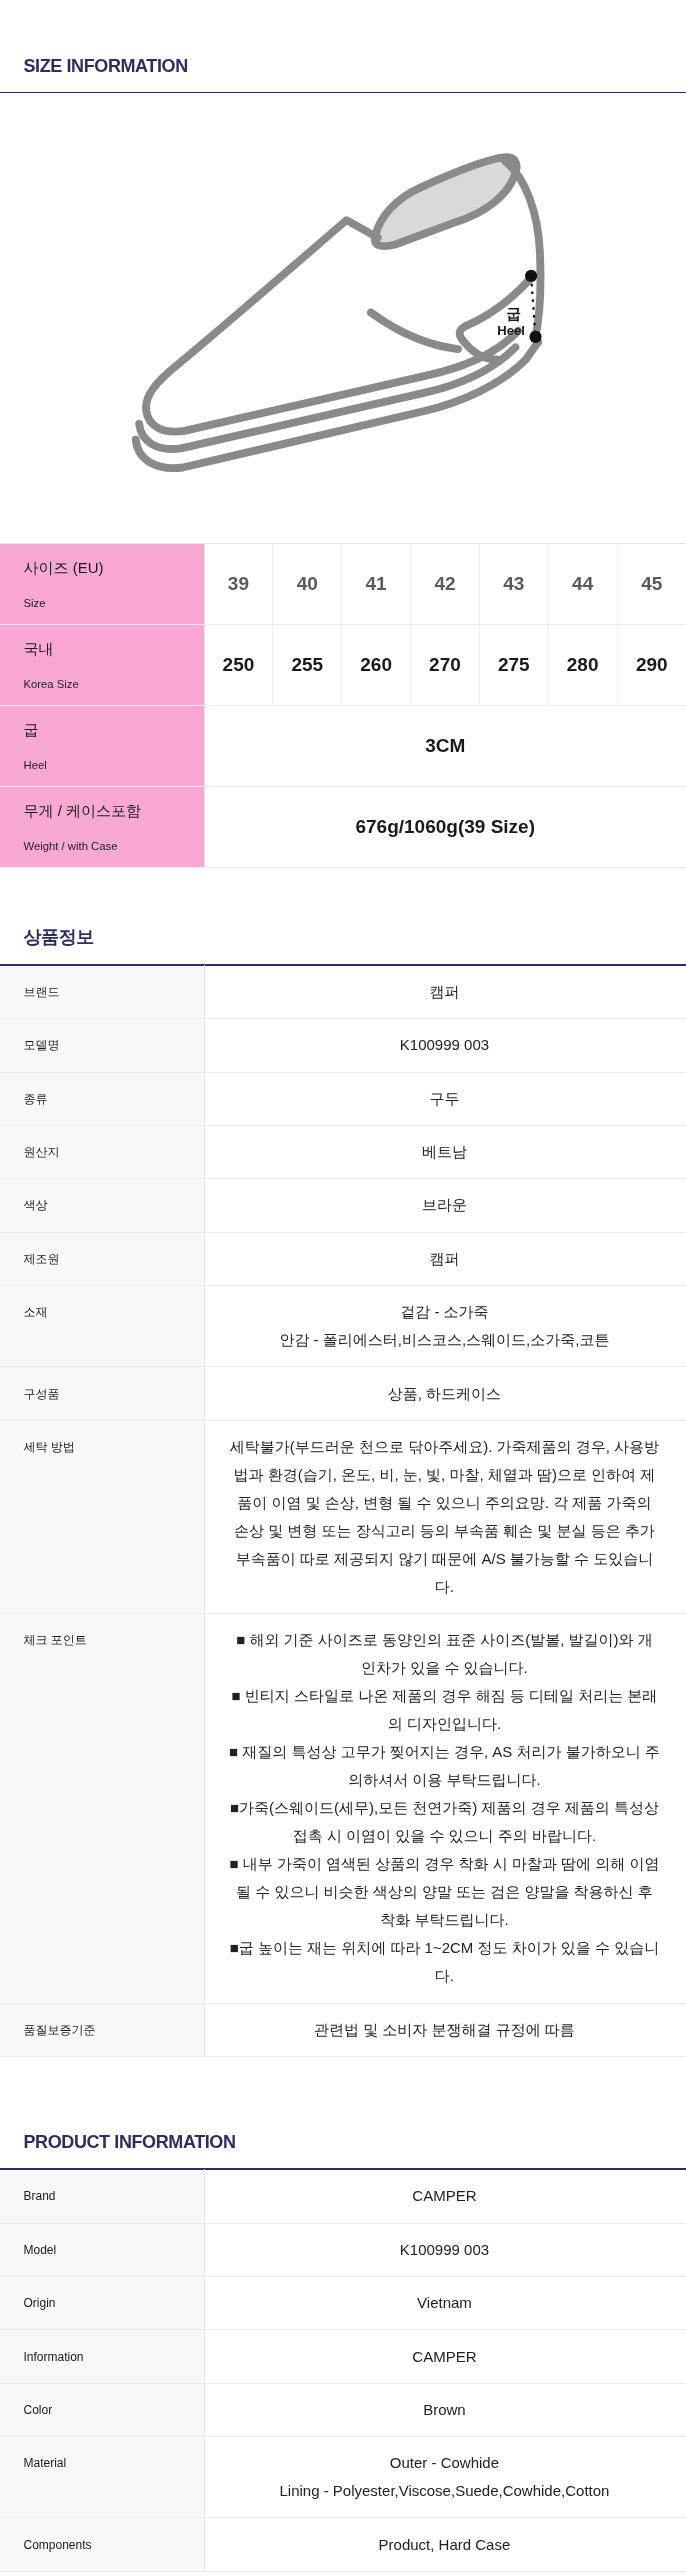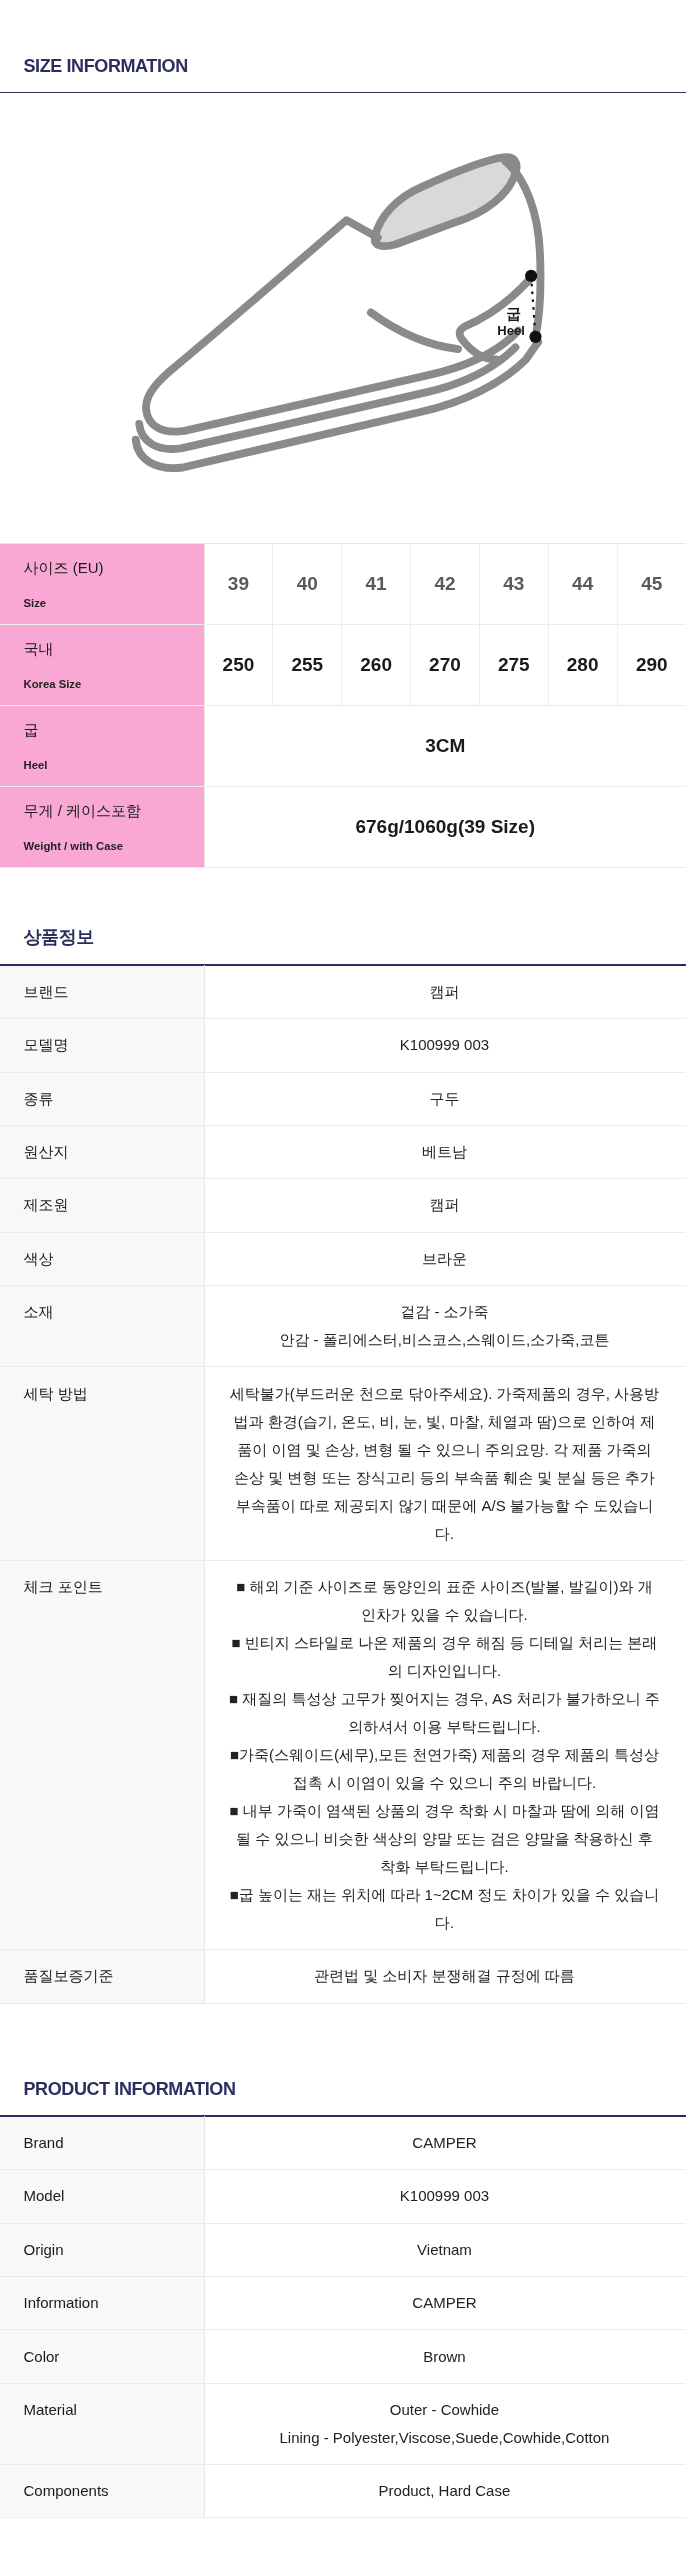--- a/index.html
+++ b/index.html
@@ -29,28 +29,28 @@
     font-weight:500;height:78px;
   }
   .size-table td{
     text-align:center;vertical-align:middle;border-left:0.9px solid #eeeeee;
     border-bottom:0.9px solid #ebebeb;font-weight:bold;font-size:19px;height:78px;
   }
   .size-table td.dim{color:#5a5a5a;}
   .size-table td.dark{color:#1a1a1a;}
   .size-table td.span-val{border-left:none;color:#1a1a1a;}
   .lk{font-size:15px;color:#1a1a1a;line-height:21px;}
-  .le{font-size:11.3px;color:#222;font-weight:700;line-height:15.7px;margin-top:18px;}
+  .le{font-size:11.3px;color:#222;font-weight:400;line-height:15.7px;margin-top:18px;}
 
   
   .info-table{border-top:1.7px solid #2b2e5e;border-bottom:0.9px solid #ebebeb;}
   .info-table th{
     width:180px;background:#f7f8fa;text-align:left;vertical-align:top;
     padding:12.2px 0 12.2px 23.5px;border-right:0.9px solid #e6e6e6;border-bottom:0.9px solid #ebebeb;
-    font-weight:500;font-size:15px;line-height:28px;color:#1a1a1a;
+    font-weight:500;font-size:12px;line-height:28px;color:#1a1a1a;
   }
   .info-table td{
     vertical-align:top;padding:12.2px 26px 12.2px 24.4px;border-bottom:0.9px solid #ebebeb;
     font-size:15px;line-height:28px;color:#222;white-space:pre-line;text-align:center;
   }
 </style>
 </head>
 <body>
 
 <section>
@@ -150,31 +150,35 @@
     </tr>
     <tr>
       <th>종류</th>
       <td>구두</td>
     </tr>
     <tr>
       <th>원산지</th>
       <td>베트남</td>
     </tr>
     <tr>
+      <th>색상</th>
+      <td>브라운</td>
+    </tr>
+    <tr>
       <th>제조원</th>
       <td>캠퍼</td>
-    </tr>
-    <tr>
-      <th>색상</th>
-      <td>브라운</td>
     </tr>
     <tr>
       <th>소재</th>
       <td>겉감 - 소가죽
 안감 - 폴리에스터,비스코스,스웨이드,소가죽,코튼</td>
+    </tr>
+    <tr>
+      <th>구성품</th>
+      <td>상품, 하드케이스</td>
     </tr>
     <tr>
       <th>세탁 방법</th>
       <td>세탁불가(부드러운 천으로 닦아주세요). 가죽제품의 경우, 사용방법과 환경(습기, 온도, 비, 눈, 빛, 마찰, 체열과 땀)으로 인하여 제품이 이염 및 손상, 변형 될 수 있으니 주의요망. 각 제품 가죽의 손상 및 변형 또는 장식고리 등의 부속품 훼손 및 분실 등은 추가 부속품이 따로 제공되지 않기 때문에 A/S 불가능할 수 도있습니다.</td>
     </tr>
     <tr>
       <th>체크 포인트</th>
       <td>■ 해외 기준 사이즈로 동양인의 표준 사이즈(발볼, 발길이)와 개인차가 있을 수 있습니다.
 ■ 빈티지 스타일로 나온 제품의 경우 해짐 등 디테일 처리는 본래의 디자인입니다.
 ■ 재질의 특성상 고무가 찢어지는 경우, AS 처리가 불가하오니 주의하셔서 이용 부탁드립니다.

